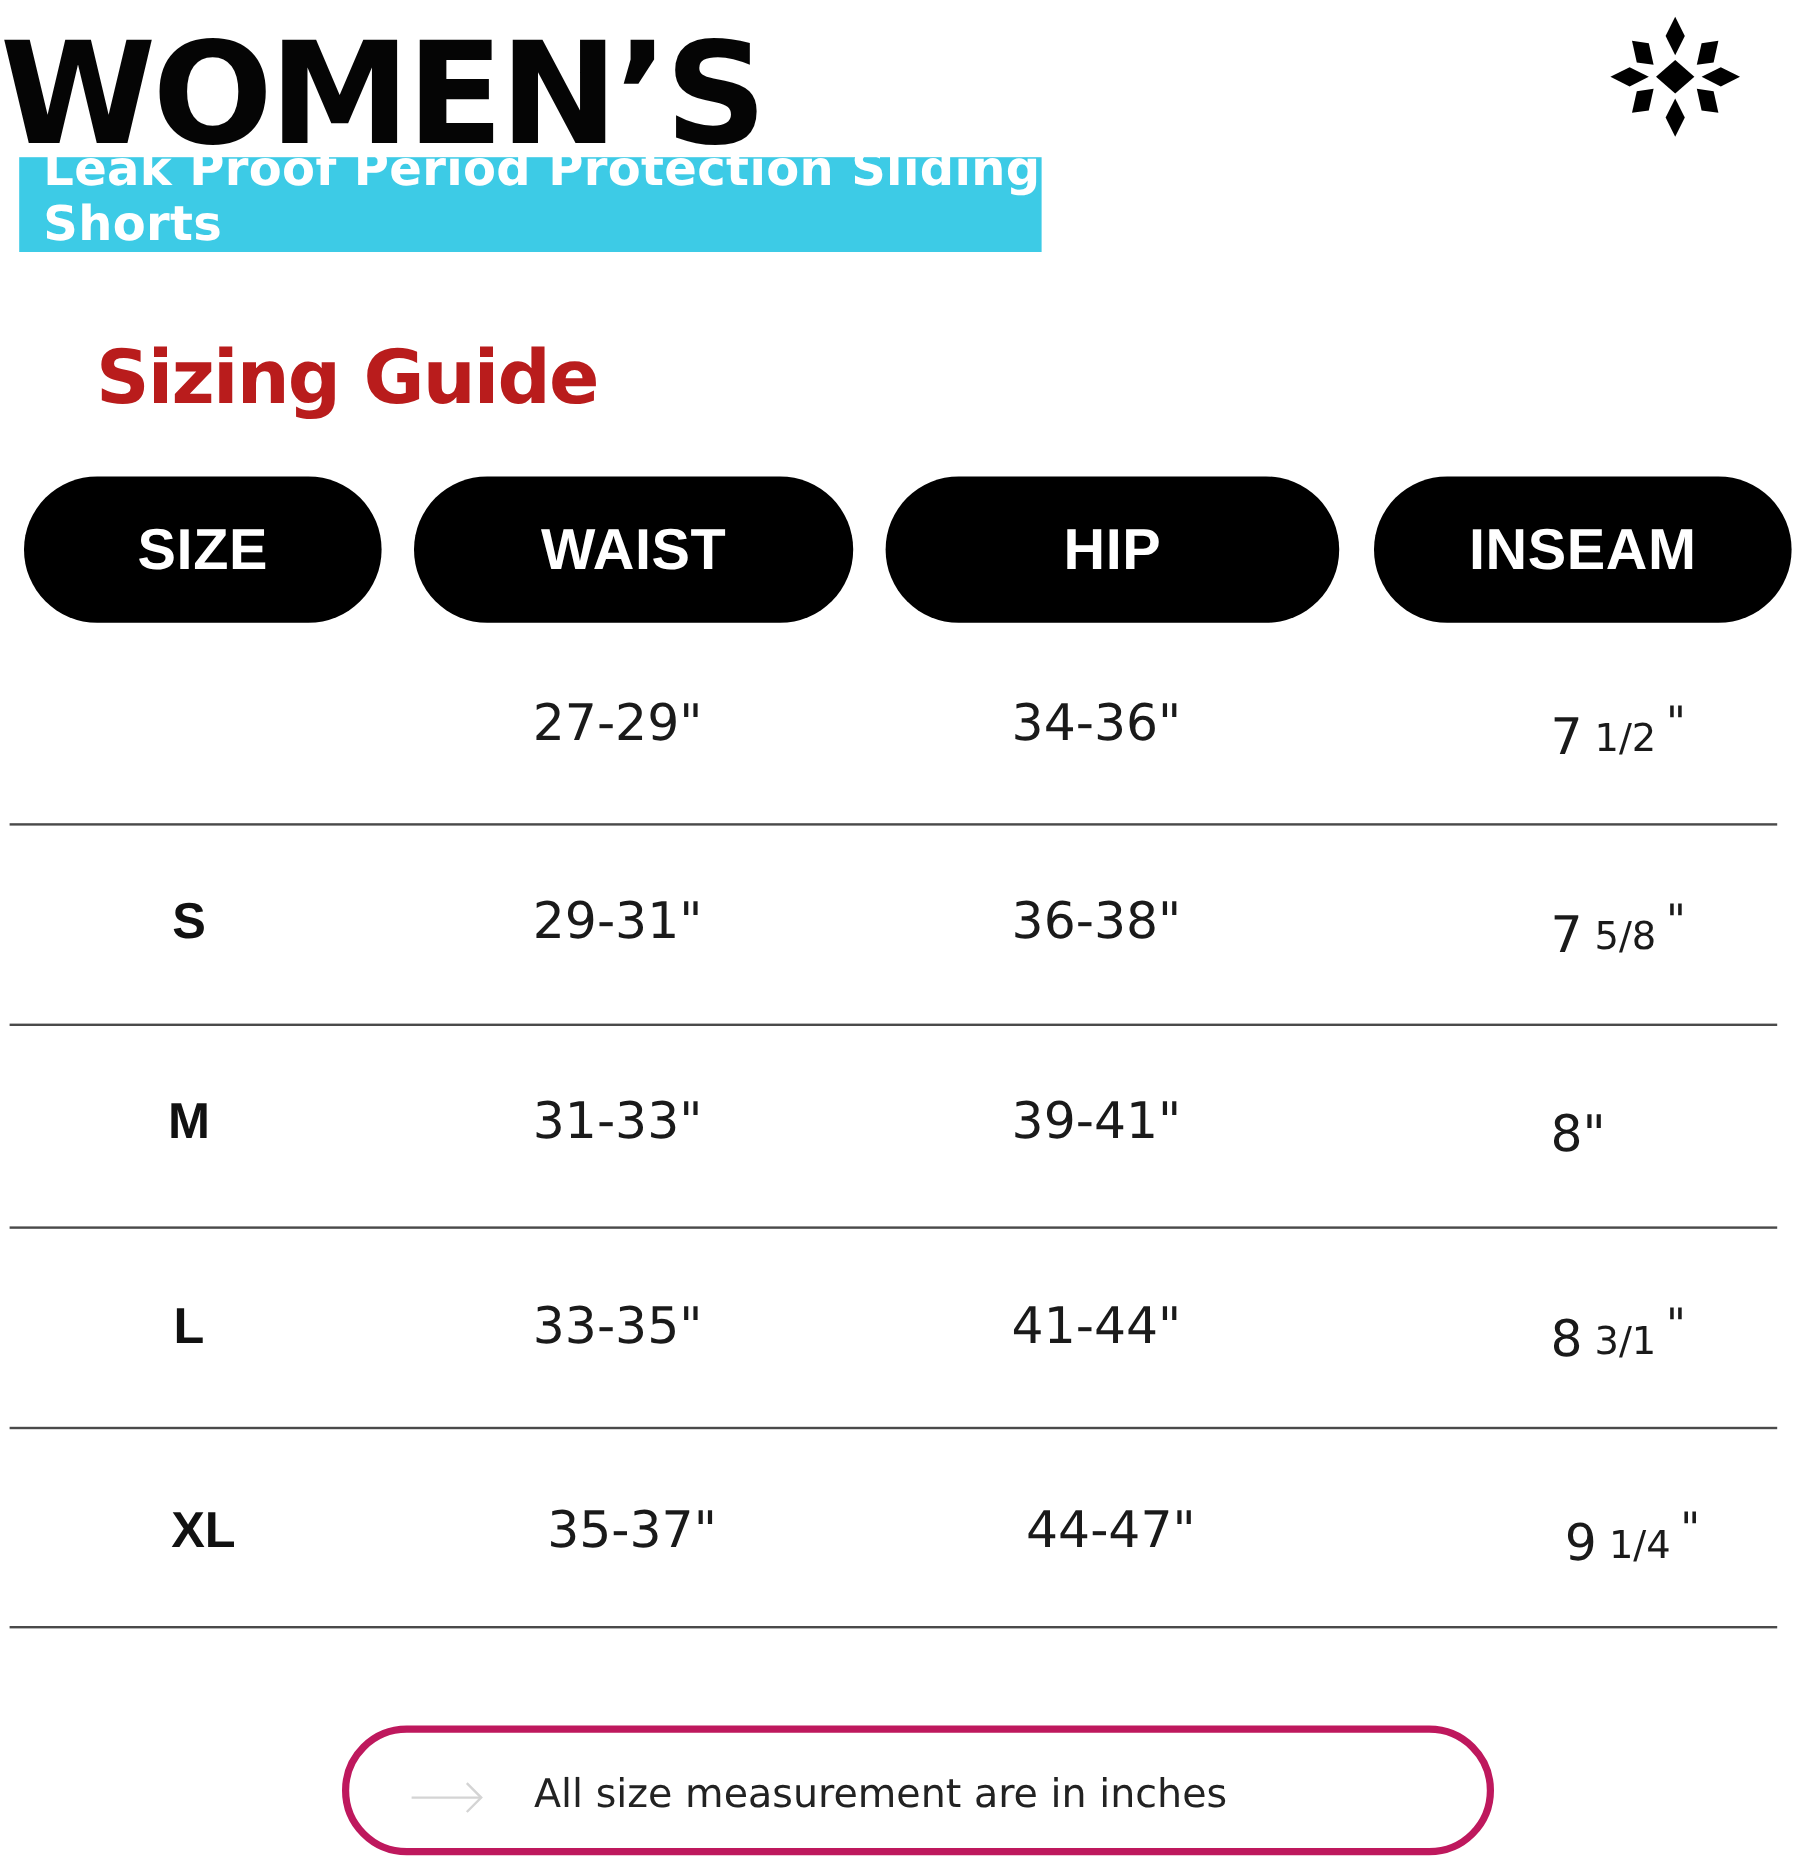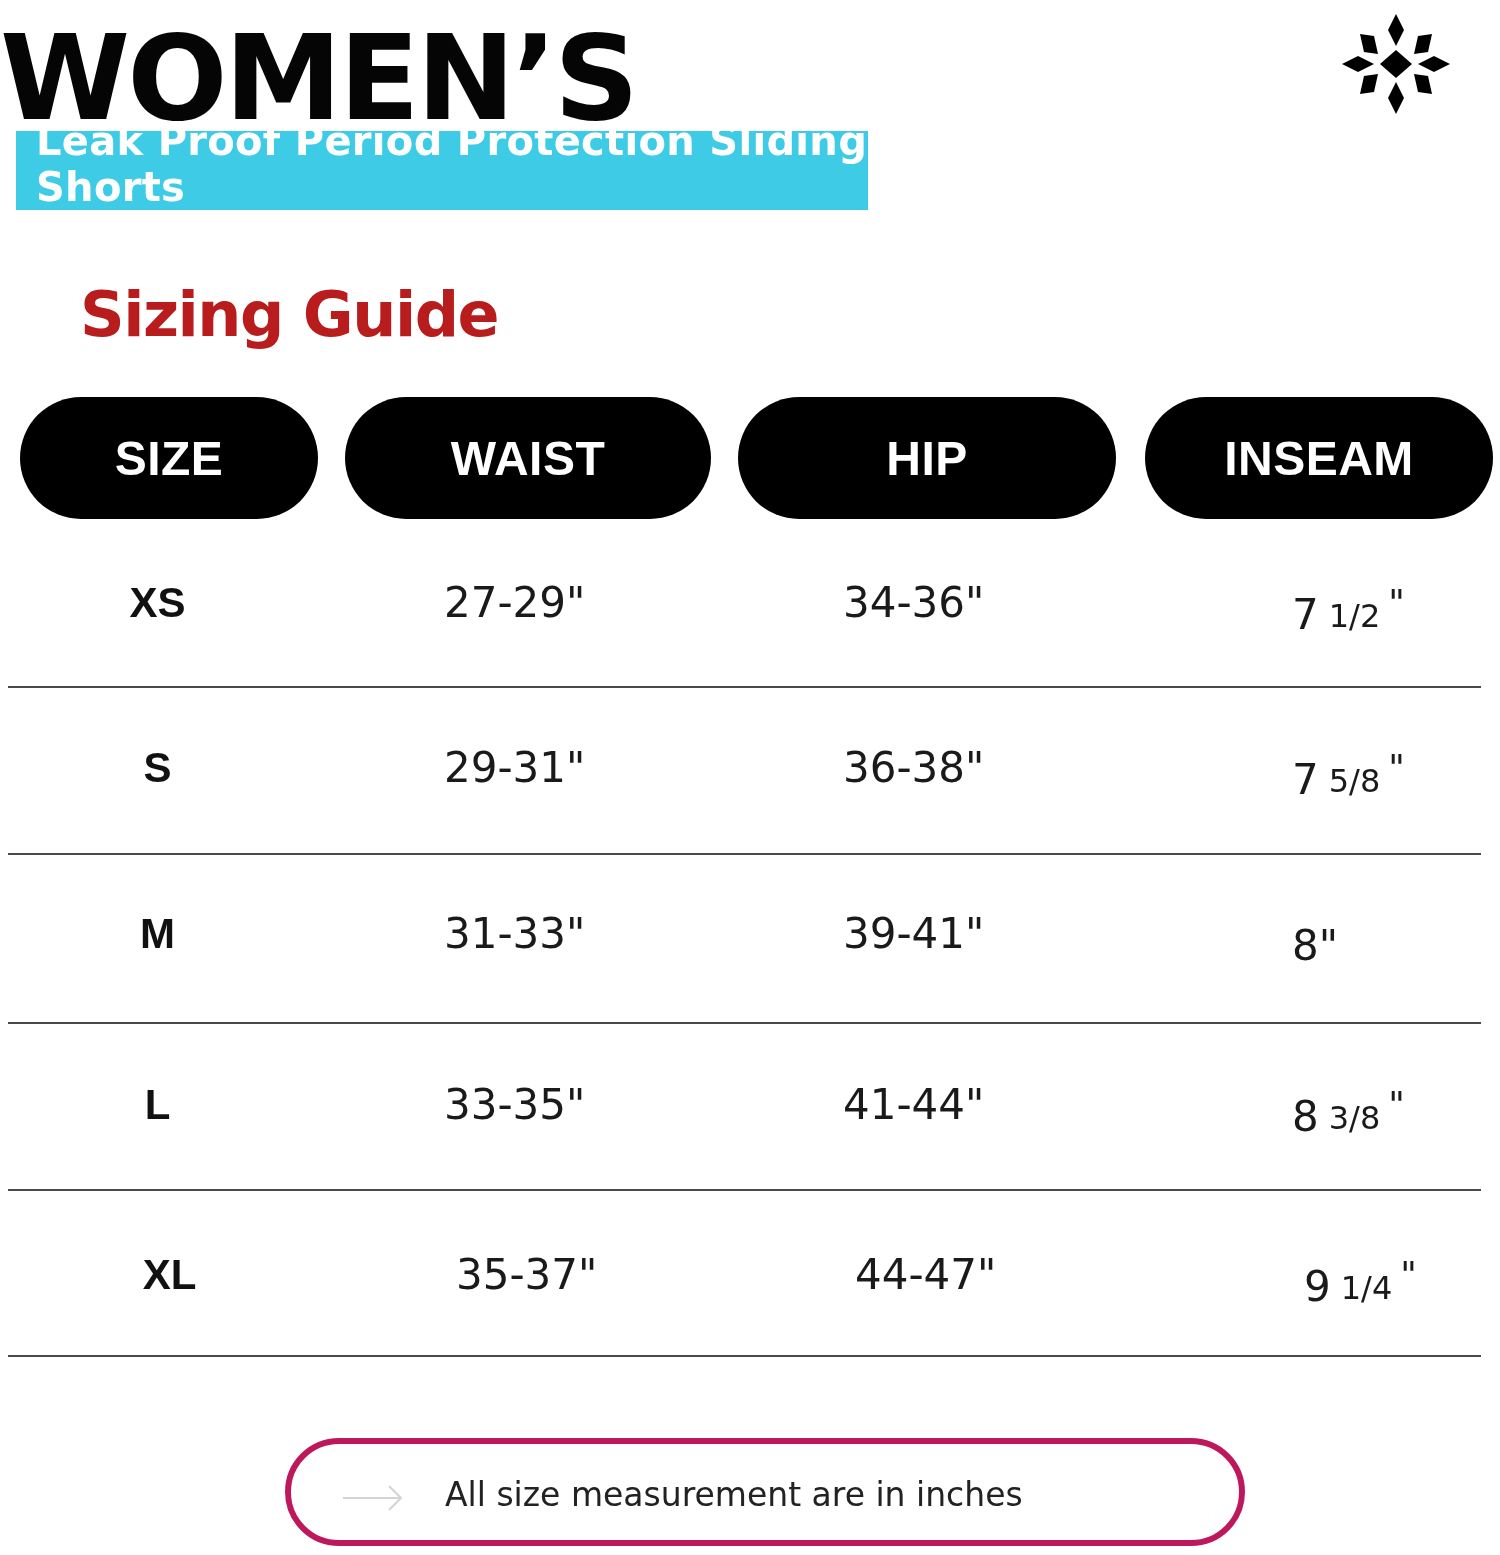--- a/index.html
+++ b/index.html
@@ -95,21 +95,20 @@
 </div>
 
 <div class="section-title">Sizing Guide</div>
 
 <div class="header-pill pill-size">SIZE</div>
 <div class="header-pill pill-waist">WAIST</div>
 <div class="header-pill pill-hip">HIP</div>
 <div class="header-pill pill-inseam">INSEAM</div>
 
 <div class="row" style="top:573px;">
-  <div class="cell c-size">XS</div>
   <div class="cell c-waist">27-29"</div>
   <div class="cell c-hip">34-36"</div>
   <div class="cell c-inseam"><span>7</span><span class="frac">1/2</span><span class="q">"</span></div>
 </div>
 <div class="divider" style="top:686px;"></div>
 
 <div class="row" style="top:738px;">
   <div class="cell c-size">S</div>
   <div class="cell c-waist">29-31"</div>
   <div class="cell c-hip">36-38"</div>
@@ -122,21 +121,21 @@
   <div class="cell c-waist">31-33"</div>
   <div class="cell c-hip">39-41"</div>
   <div class="cell c-inseam"><span>8"</span><span class="frac"></span><span class="q"></span></div>
 </div>
 <div class="divider" style="top:1022px;"></div>
 
 <div class="row" style="top:1075px;">
   <div class="cell c-size">L</div>
   <div class="cell c-waist">33-35"</div>
   <div class="cell c-hip">41-44"</div>
-  <div class="cell c-inseam"><span>8</span><span class="frac">3/8</span><span class="q">"</span></div>
+  <div class="cell c-inseam"><span>8</span><span class="frac">3/1</span><span class="q">"</span></div>
 </div>
 <div class="divider" style="top:1189px;"></div>
 
 <div class="row" style="top:1245px;margin-left:12px;">
   <div class="cell c-size">XL</div>
   <div class="cell c-waist">35-37"</div>
   <div class="cell c-hip">44-47"</div>
   <div class="cell c-inseam"><span>9</span><span class="frac">1/4</span><span class="q">"</span></div>
 </div>
 <div class="divider" style="top:1355px;"></div>

